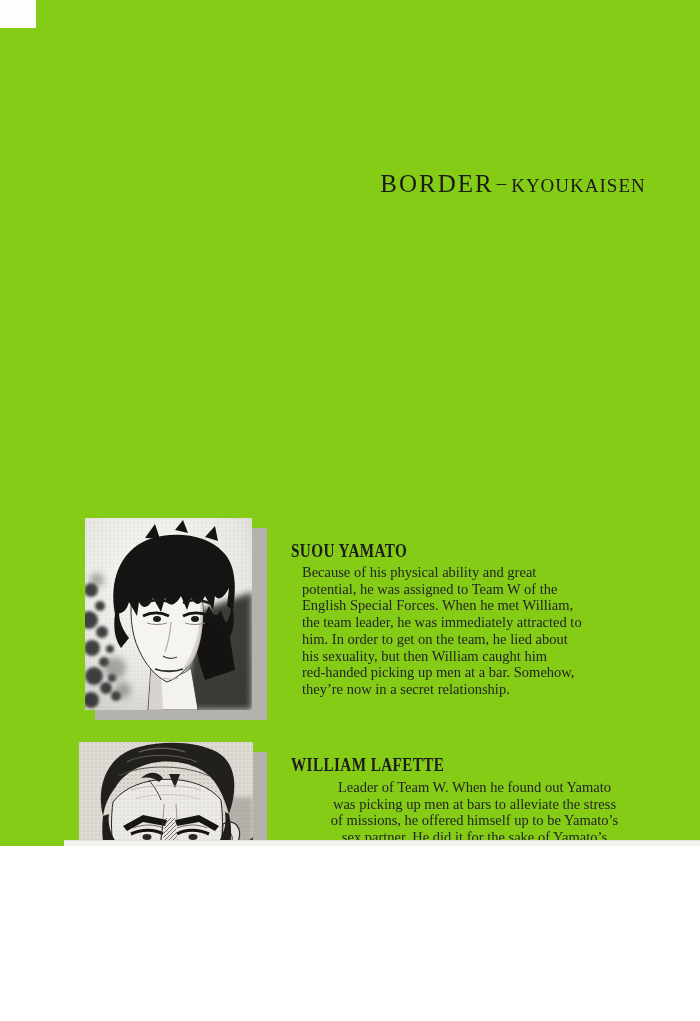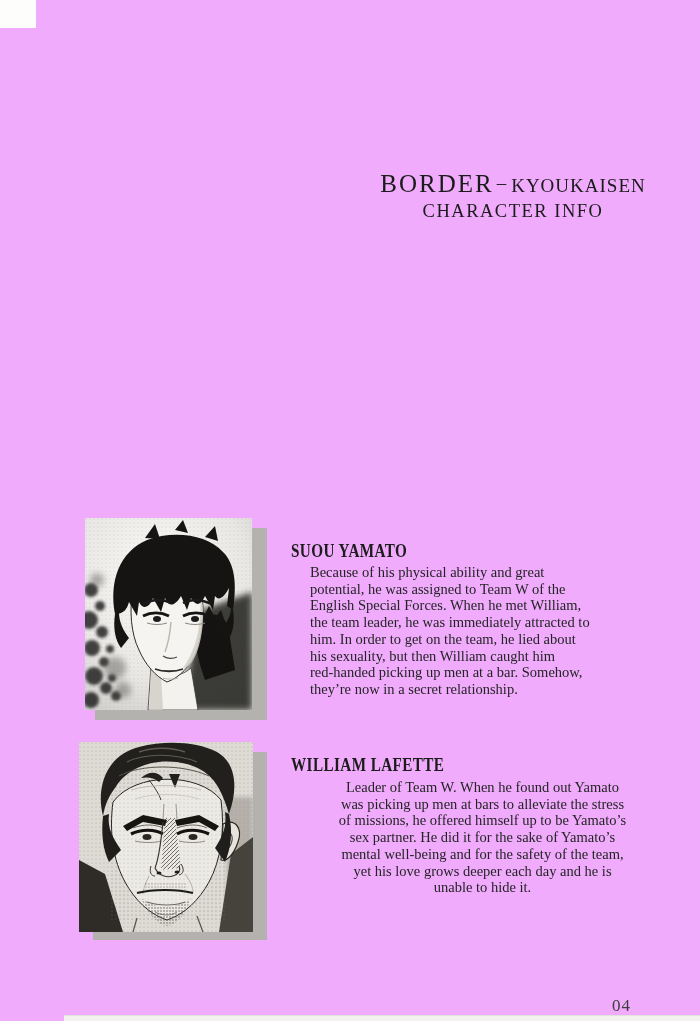--- a/index.html
+++ b/index.html
@@ -3,22 +3,22 @@
 <meta charset="utf-8">
 <style>
   html, body {
     margin: 0;
     padding: 0;
     background: #ffffff;
   }
   .page {
     position: relative;
     width: 700px;
-    height: 1021px;
-    background: #f0abfc;
+    height: 846px;
+    background: #84cc16;
     overflow: hidden;
     font-family: "Liberation Serif", serif;
     color: #222;
   }
   .corner-artifact {
     position: absolute;
     left: 0; top: 0;
     width: 36px; height: 28px;
     background: #fdfdfc;
   }
@@ -79,21 +79,21 @@
     color: #1c1c1c;
     transform: scaleX(0.8);
     transform-origin: left top;
     white-space: nowrap;
     line-height: 19px;
   }
   .n1 { top: 541px; }
   .n2 { top: 755px; }
   .char-desc {
     position: absolute;
-    left: 310px;
+    left: 302px;
     margin: 0;
     width: 345px;
     font-size: 14.5px;
     line-height: 16.7px;
     color: #242424;
     white-space: pre-line;
   }
   .d1 { top: 564px; }
   .d2 { top: 779px; text-align: center; }
   
@@ -119,21 +119,20 @@
 <body>
 
 <div class="page">
 
   <div class="corner-artifact"></div>
 
   <div class="title-block">
     <div class="title-line1">
       <span class="t-main">BORDER</span><span class="t-dash">–</span><span class="t-sub">KYOUKAISEN</span>
     </div>
-    <div class="title-line2">CHARACTER INFO</div>
   </div>
 
   <section>
     <div class="portrait-shadow ps1"></div>
     <div class="portrait p1">
       <svg viewBox="0 0 167 192" width="167" height="192" preserveAspectRatio="none">
         <defs>
           <radialGradient id="bgg1" cx="45%" cy="32%" r="75%">
             <stop offset="0%" stop-color="#fafaf8"></stop>
             <stop offset="70%" stop-color="#e8e7e4"></stop>

